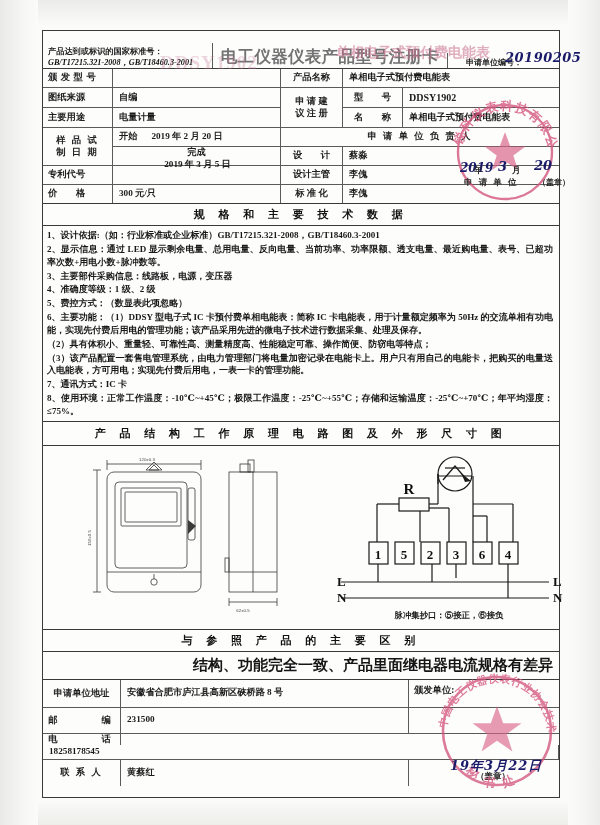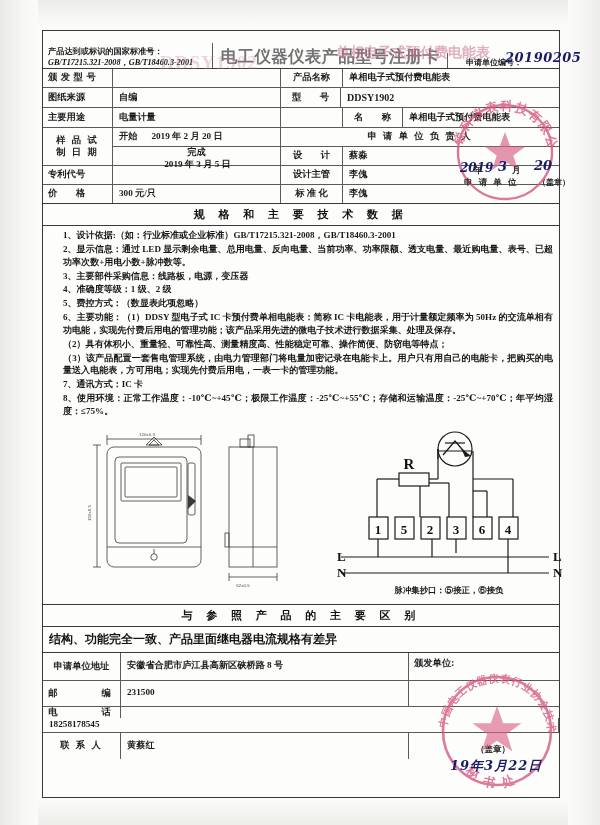--- a/index.html
+++ b/index.html
@@ -79,32 +79,32 @@
   
   .sect {
     text-align: center; font-size: 11px; font-weight: 800; color:#111;
     letter-spacing: 5.5px; padding: 3px 0 3px 0;
     border-bottom: 1.2px solid #3a3a3a;
     background: #fdfdfc;
   }
   .sect-tall { padding: 4px 0 4px 0; }
 
   
-  #spec { padding: 3px 6px 2px 4px; margin-left: 16px; }
+  #spec { padding: 3px 6px 2px 4px; }
   #spec p {
     margin: 0 0 1px 0;
     font-size: 9.05px; font-weight: 700; line-height: 1.42;
     color: #191919; text-align: justify;
   }
 
   
   #diagram { height: 183px; position: relative; background:#fdfdfc; }
 
   
-  .diffline { font-size: 12px; font-weight: 800; padding: 4px 6px; color:#151515; }
+  .diffline { font-size: 15px; font-weight: 800; padding: 4px 6px; color:#151515;text-align:right; }
 
   
   .c-lbl { width: 78px; }
   .c-val { flex: 1; }
   .issuer { width: 150px; }
 
   
   .hand {
     position: absolute;
     font-family: "DejaVu Serif", serif;
@@ -165,20 +165,24 @@
     <div class="row" style="height:19px;">
       <div class="cell lbl lbl-sp" style="width:70px;justify-content:flex-start;">颁发型号</div>
       <div class="cell val" style="width:168px;"></div>
       <div class="cell lbl" style="width:62px;justify-content:center;">产品名称</div>
       <div class="cell val" style="flex:1;">单相电子式预付费电能表</div>
     </div>
 
     <div class="row" style="height:20px;">
       <div class="cell lbl" style="width:70px;">图纸来源</div>
       <div class="cell val" style="width:168px;">自编</div>
+      <div class="cell" style="width:62px;padding:0;flex-direction:column;justify-content:center;align-items:center;height:40px;margin-bottom:-20px;border-bottom:1px solid #5a5a5a;background:#fdfdfc;position:relative;z-index:2;">
+        <div class="lbl" style="padding:0;">申 请 建</div>
+        <div class="lbl" style="padding:0;">议 注 册</div>
+      </div>
       <div class="cell lbl" style="width:60px;justify-content:center;">型　　号</div>
       <div class="cell val" style="flex:1;font-size:10px;">DDSY1902</div>
     </div>
 
     <div class="row" style="height:20px;">
       <div class="cell lbl" style="width:70px;">主要用途</div>
       <div class="cell val" style="width:168px;">电量计量</div>
       <div class="cell" style="width:62px;"></div>
       <div class="cell lbl" style="width:60px;justify-content:center;">名　　称</div>
       <div class="cell val" style="flex:1;">单相电子式预付费电能表</div>
@@ -227,20 +231,21 @@
       <p>3、主要部件采购信息：线路板，电源，变压器</p>
       <p>4、准确度等级：1 级、2 级</p>
       <p>5、费控方式：（数显表此项忽略）</p>
       <p>6、主要功能：（1）DDSY 型电子式 IC 卡预付费单相电能表：简称 IC 卡电能表，用于计量额定频率为 50Hz 的交流单相有功电能，实现先付费后用电的管理功能；该产品采用先进的微电子技术进行数据采集、处理及保存。</p>
       <p>（2）具有体积小、重量轻、可靠性高、测量精度高、性能稳定可靠、操作简便、防窃电等特点；</p>
       <p>（3）该产品配置一套售电管理系统，由电力管理部门将电量加密记录在电能卡上。用户只有用自己的电能卡，把购买的电量送入电能表，方可用电；实现先付费后用电，一表一卡的管理功能。</p>
       <p>7、通讯方式：IC 卡</p>
       <p>8、使用环境：正常工作温度：-10℃~+45℃；极限工作温度：-25℃~+55℃；存储和运输温度：-25℃~+70℃；年平均湿度：≤75%。</p>
     </div>
 
+    <div class="sect sect-tall" style="border-top:1.4px solid #3a3a3a;">产 品 结 构 工 作 原 理 电 路 图 及 外 形 尺 寸 图</div>
 
     <div id="diagram">
 
       <svg width="280" height="183" viewBox="0 0 280 183" style="position:absolute;left:14px;top:0;">
         <g stroke="#3a3a3a" fill="none" stroke-width="0.8">
 
           <line x1="50" y1="18" x2="144" y2="18"></line>
           <line x1="50" y1="14" x2="50" y2="24"></line>
           <line x1="144" y1="14" x2="144" y2="24"></line>
 

